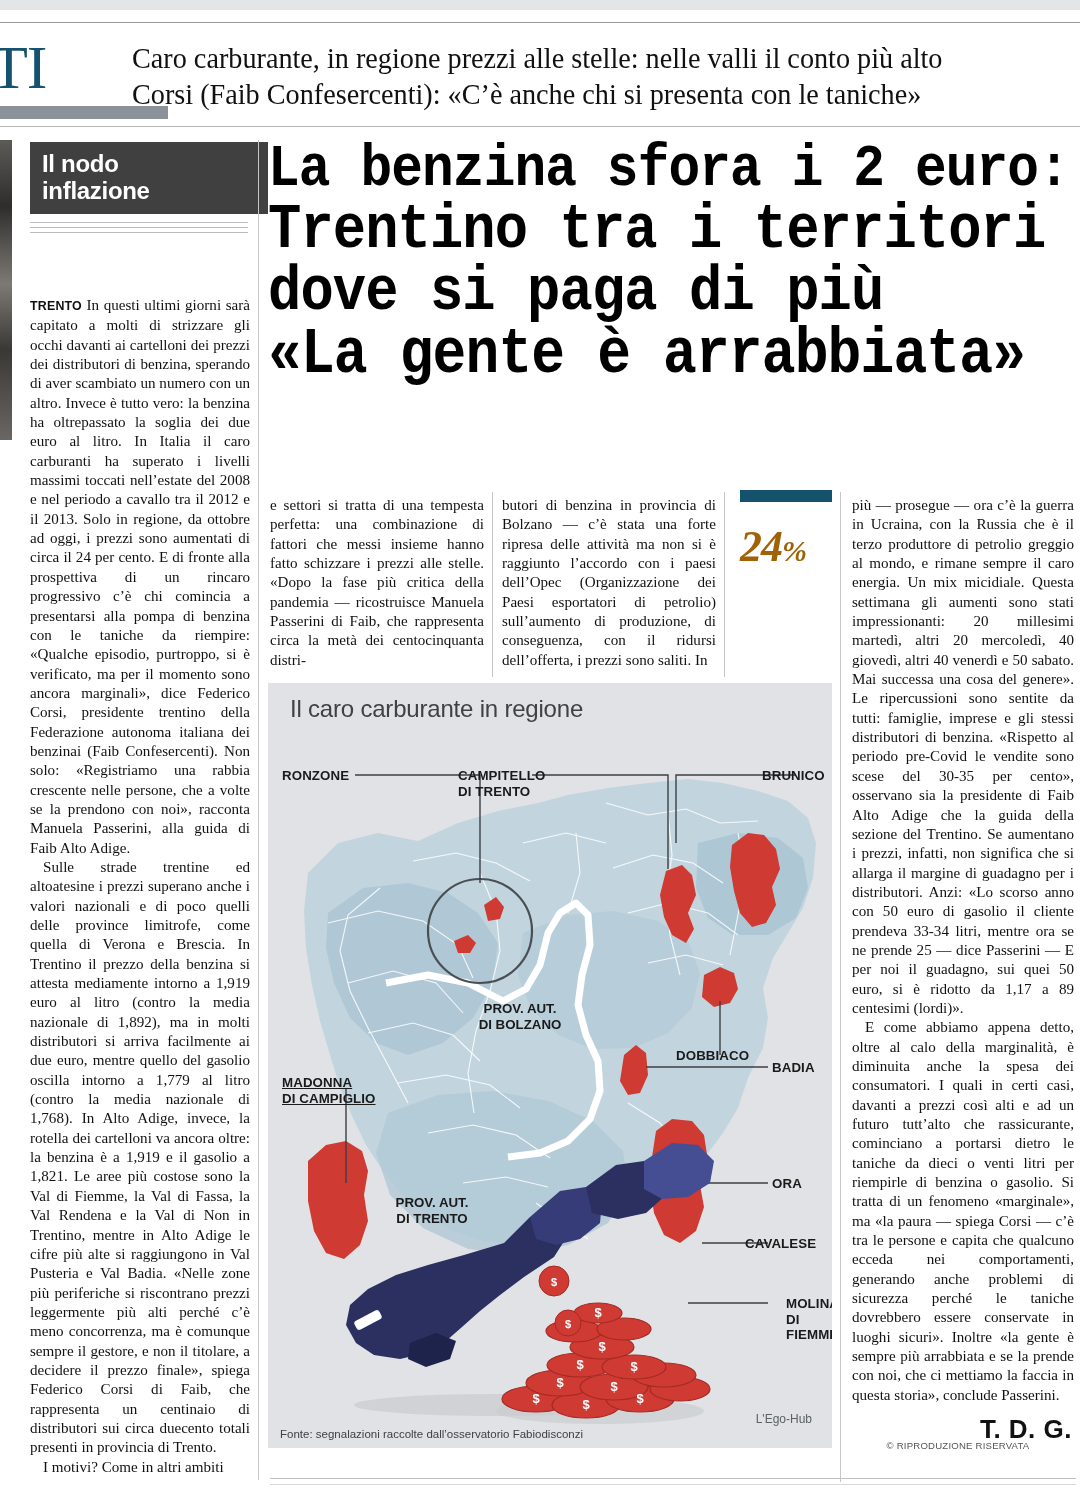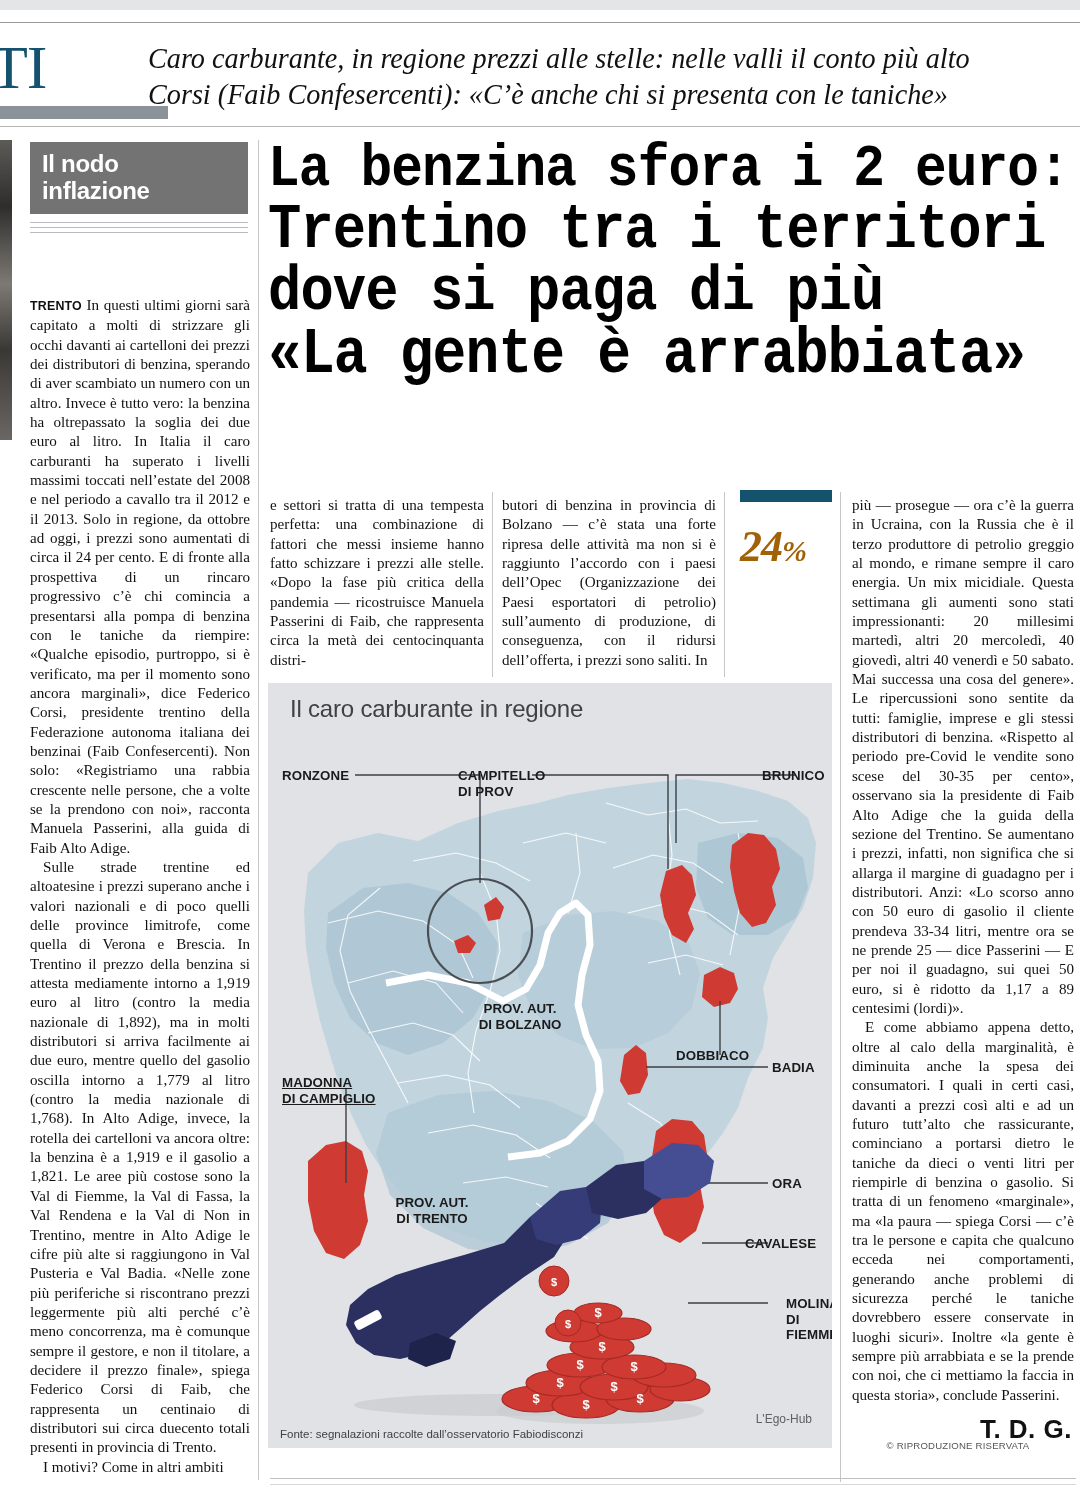--- a/index.html
+++ b/index.html
@@ -20,35 +20,35 @@
   
   .masthead { position:absolute; left:8px; top:36px; width:185px; height:78px; }
   .masthead-logo {
     font-family:"Liberation Serif", serif;
     font-size:62px; line-height:62px;
     color:#15526e; letter-spacing:-1px;
     margin-left:-18px;
   }
   .masthead-bar { width:178px; height:13px; background:#8b9299; margin-top:8px; margin-left:-18px; }
 
-  .kicker-lines { position:absolute; left:148px; top:40px; width:925px;font-style:italic; }
+  .kicker-lines { position:absolute; left:132px; top:40px; width:925px; }
   .kicker-line {
     font-family:"Liberation Serif", serif;
     font-size:30px; line-height:36px;
     font-weight:400; color:#111;
     white-space:nowrap;
     transform:scaleX(0.94); transform-origin:left center;
   }
 
   .head-rule { position:absolute; left:0; top:126px; width:1080px; height:1px; background:#b5b5b5; }
 
   
   .flag {
-    position:absolute; left:30px; top:142px; width:218px; height:72px;
-    background:#737373;
+    position:absolute; left:30px; top:142px; width:238px; height:72px;
+    background:#404040;
   }
   .flag-text {
     font-family:"Liberation Sans", sans-serif;
     color:#fff; font-weight:bold; font-size:24px; line-height:27px;
     padding:8px 0 0 12px; letter-spacing:-0.3px;
     white-space:pre-line;
   }
   .flag-rules { position:absolute; left:30px; top:222px; width:218px; }
   .flag-rules div { height:1px; background:#b9bcc0; margin-bottom:4px; }
 
@@ -355,21 +355,21 @@
         <text x="286" y="603">$</text>
           <text x="300" y="645">$</text>
       </g>
     </g>
   </svg>
 
   <div class="info-title">Il caro carburante in regione</div>
 
   <div class="maplabel" style="left:14px; top:85px;">RONZONE</div>
   <div class="maplabel" style="left:190px; top:85px;">CAMPITELLO
-DI PROV</div>
+DI TRENTO</div>
   <div class="maplabel" style="left:480px; top:85px;margin-left:14px;">BRUNICO</div>
 
   <div class="maplabel" style="left:408px; top:365px;">DOBBIACO</div>
   <div class="maplabel" style="left:504px; top:377px;">BADIA</div>
   <div class="maplabel" style="left:504px; top:493px;">ORA</div>
   <div class="maplabel" style="left:477px; top:553px;">CAVALESE</div>
   <div class="maplabel" style="left:518px; top:613px;">MOLINA
 DI FIEMME</div>
 
   <div class="maplabel" style="left:14px; top:392px;text-decoration:underline;">MADONNA

